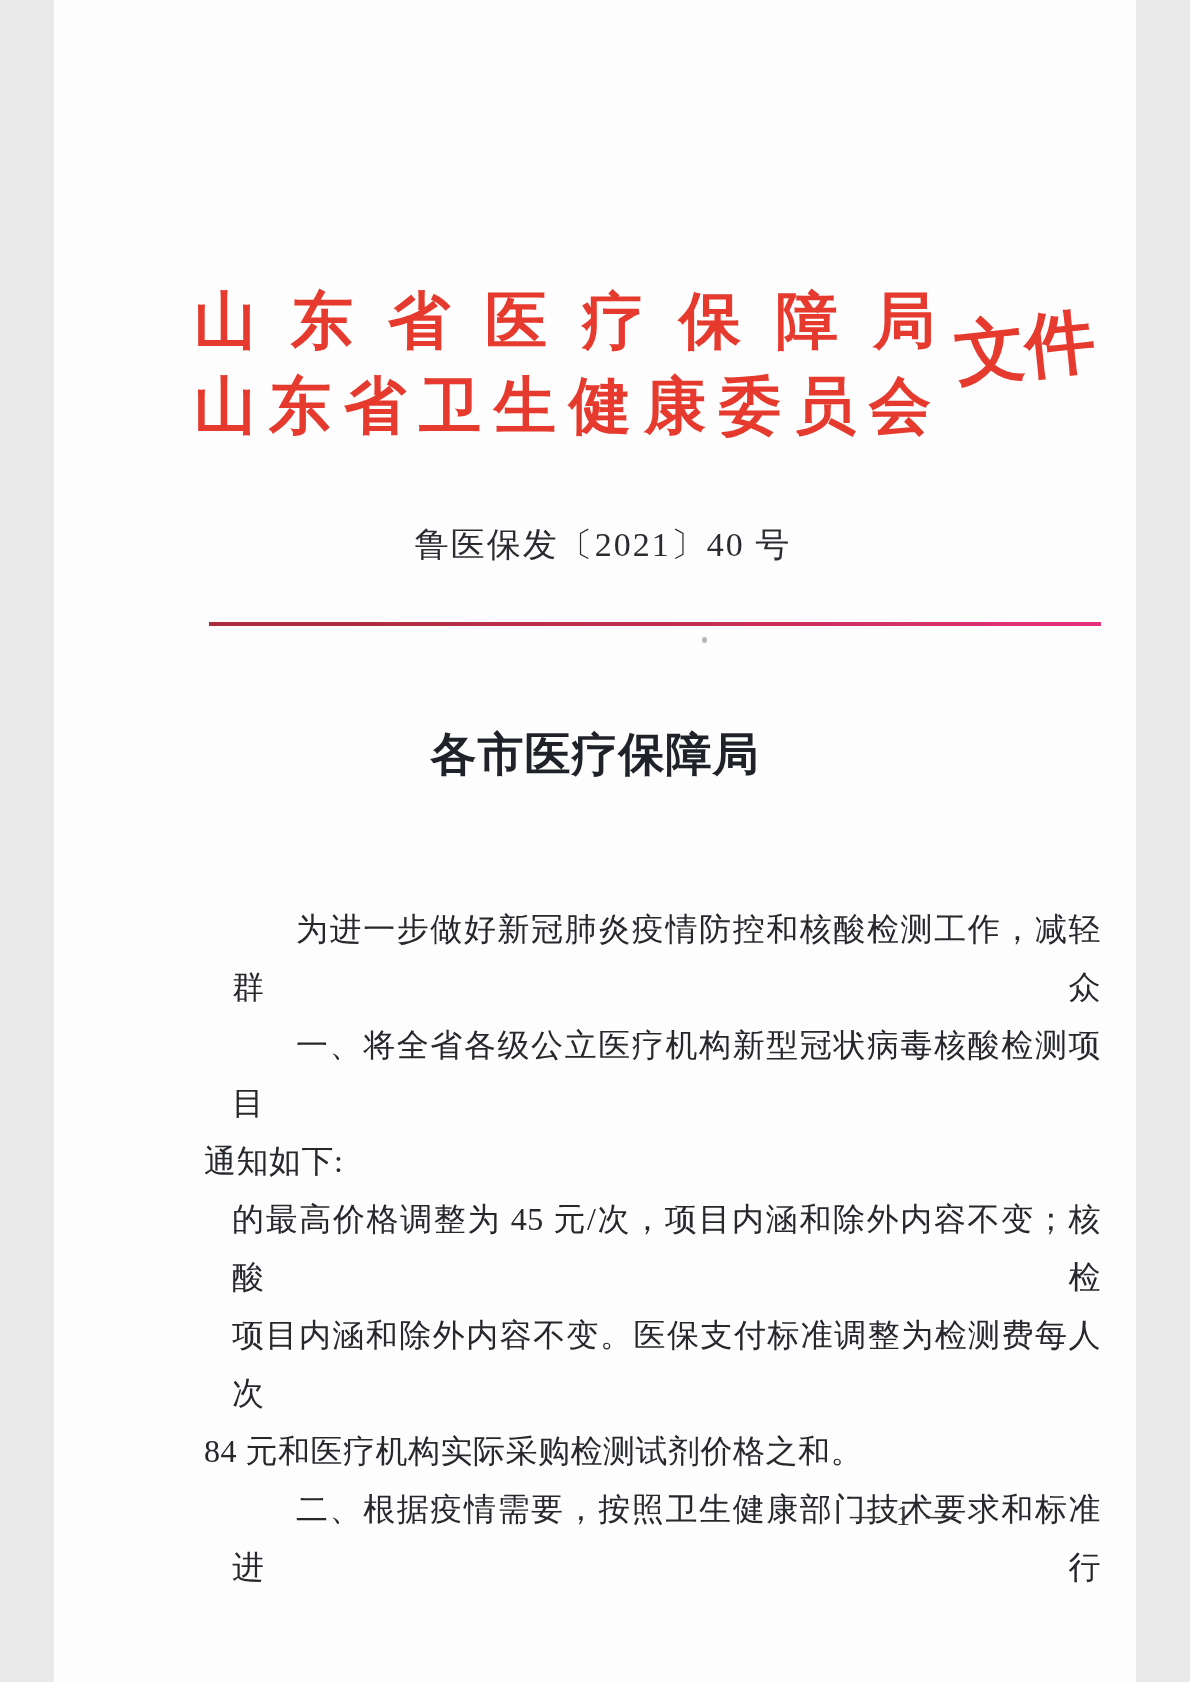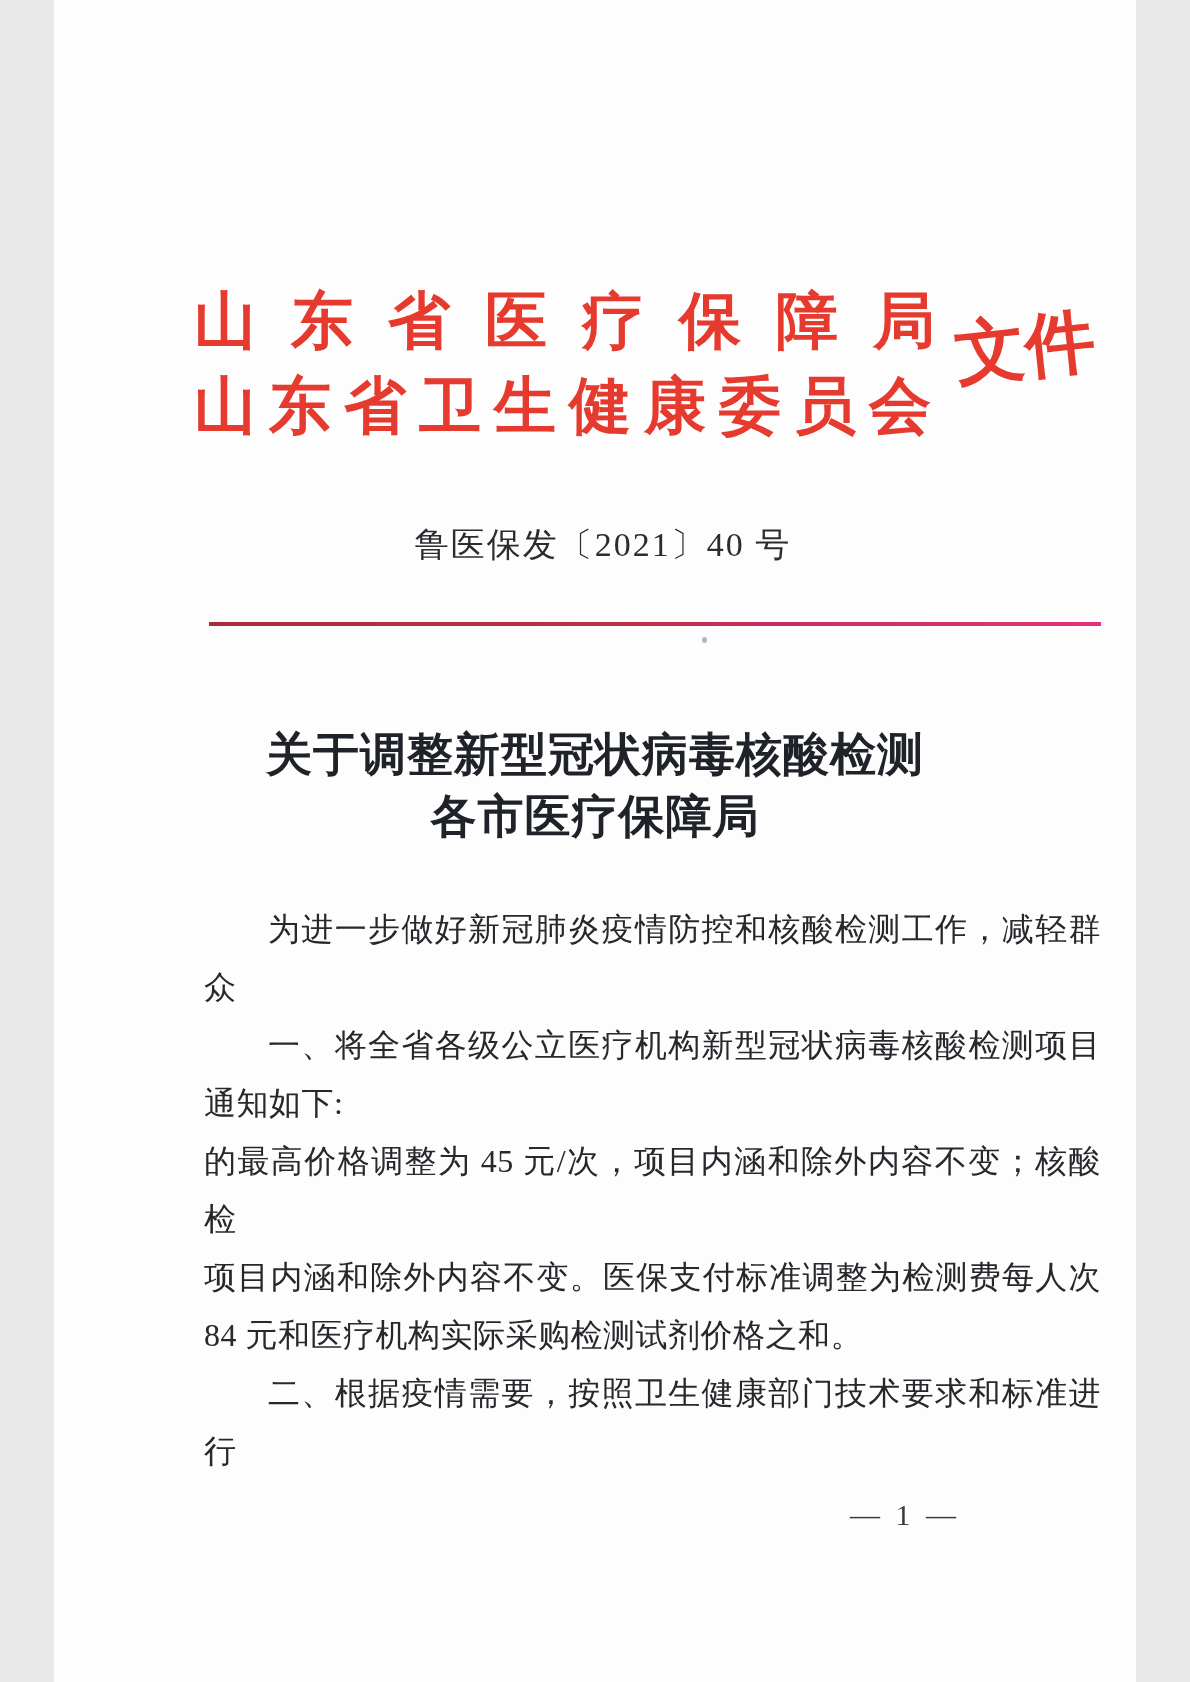--- a/index.html
+++ b/index.html
@@ -94,20 +94,21 @@
     font-size: 32px;
     line-height: 58px;
     color: #26282c;
     letter-spacing: 0.5px;
   }
   .body-text .line { white-space: nowrap; }
   .body-text .line.fill {
     white-space: normal;
     text-align: justify;
     text-align-last: justify;
+    margin-left: 28px;
   }
   .body-text .line.indent { text-indent: 2em; }
 
   
   .page-number {
     position: absolute;
     top: 1498px;
     right: 176px;
     font-size: 30px;
     color: #37393d;
@@ -126,21 +127,20 @@
 
   <div class="doc-type">文件</div>
 
   <div class="doc-number">鲁医保发〔2021〕40 号</div>
 
   <div class="red-divider"></div>
 
   <div class="speck"></div>
 
   <div class="title">
-    <div>关于调整新型冠状病毒核酸检测</div>
     <div>各市医疗保障局</div>
   </div>
 
   <div class="body-text">
       <div class="line indent fill">为进一步做好新冠肺炎疫情防控和核酸检测工作，减轻群众</div>
       <div class="line indent fill">一、将全省各级公立医疗机构新型冠状病毒核酸检测项目</div>
       <div class="line">通知如下:</div>
       <div class="line fill">的最高价格调整为 45 元/次，项目内涵和除外内容不变；核酸检</div>
       <div class="line fill">项目内涵和除外内容不变。医保支付标准调整为检测费每人次</div>
       <div class="line">84 元和医疗机构实际采购检测试剂价格之和。</div>

